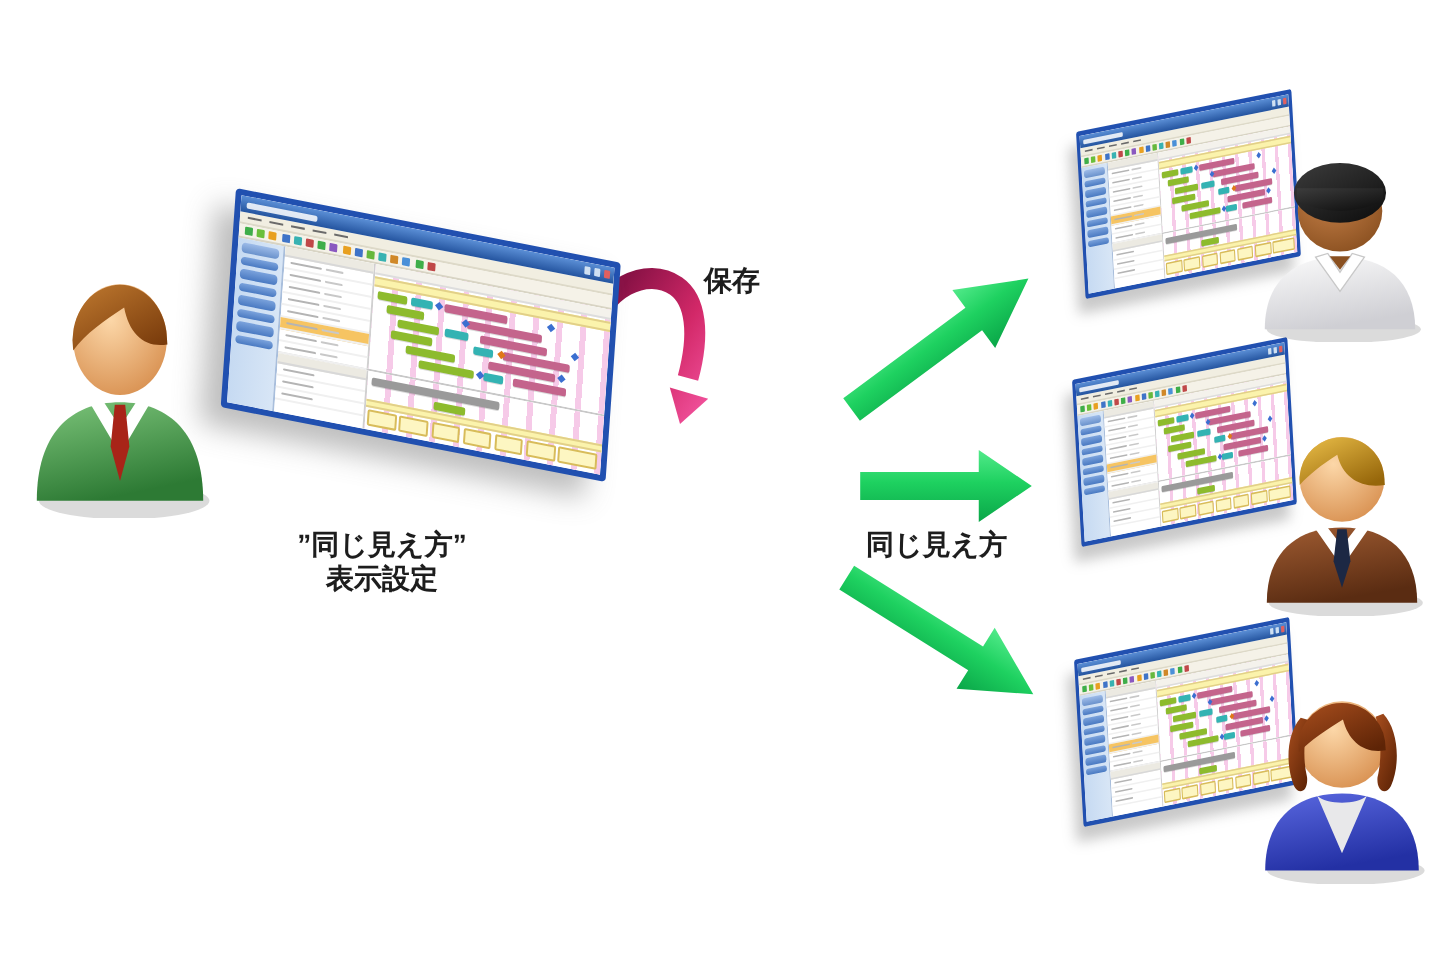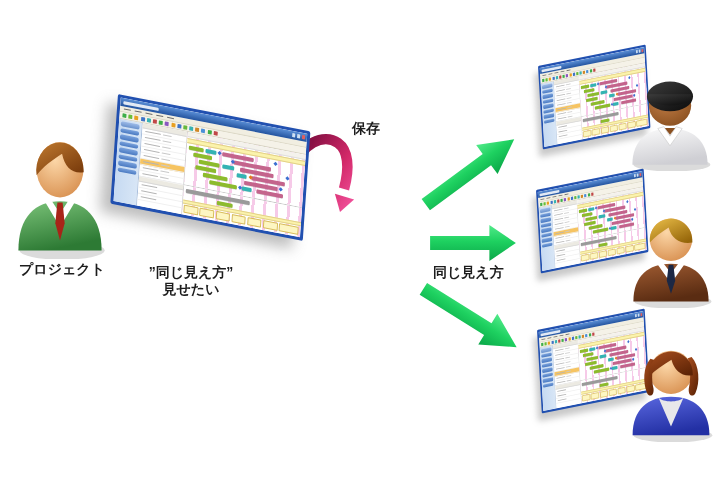--- a/index.html
+++ b/index.html
@@ -95,21 +95,20 @@
         </linearGradient>
     </defs>
     <ellipse cx="52" cy="97" rx="41" ry="7.5" fill="rgba(90,90,90,0.22)"></ellipse>
     <path d="M10,97 C10,70 26,57 50,57 C74,57 90,70 90,97 Z" fill="url(#p-manager-jack)"></path>
     <path d="M36,58 L50,78 L64,58 L58.5,56 L50,67 L41.5,56 Z" fill="#ffffff"></path>
       <path d="M47.5,58 L52.5,58 L54.5,75 L50,89 L45.5,75 Z" fill="#a82418"></path>
     <circle cx="50" cy="31.5" r="22.5" fill="url(#p-manager-skin)"></circle>
     <path d="M27.5,36 A22.5,22.5 0 0 1 72.3,28 L72.8,33.5 C62,35 54.5,29.5 52,18.5 C43,23.5 33.5,29 27.5,36 Z" fill="url(#p-manager-hair)"></path>
     </svg>
   <div class="lbl" style="left:6px;top:261px;width:112px;">
-    <div>プロジェクト</div>
   </div>
 
   <div class="gantt-shot shot-main" id="shot-main" style="--frame: #2150b0; --tb1: #5b8fd6; --tb2: #24549f; --band: #fbf3ac; --stripe: #f6cae8; --hl: #f6c462;">
       <div class="g-titlebar">
         <div class="g-tb-text"></div>
         <div class="g-tb-btns">
           <div class="g-tb-btn" style="background: rgb(207, 224, 242);"></div>
           <div class="g-tb-btn" style="background: rgb(207, 224, 242);"></div>
           <div class="g-tb-btn" style="background: rgb(224, 96, 96);"></div>
         </div>
@@ -239,35 +238,35 @@
               <div class="g-ybox" style="left: 55%; width: 12%;"></div>
               <div class="g-ybox" style="left: 68.5%; width: 12%;"></div>
               <div class="g-ybox" style="left: 82%; width: 16%;"></div>
             </div>
           </div>
         </div>
       </div>
     </div>
   <div class="lbl" style="left:138px;top:264px;width:106px;">
     <div>”同じ見え方”</div>
-    <div>見せたい</div>
+    <div>表示設定</div>
   </div>
 
   <svg id="save-arrow" width="120" height="120" viewBox="0 0 120 120">
     <defs>
       <linearGradient id="pinkGrad" gradientUnits="userSpaceOnUse" x1="14" y1="55" x2="70" y2="92">
         <stop class="pk-stop-a" offset="0" stop-color="#8a1246"></stop>
         <stop class="pk-stop-b" offset="0.55" stop-color="#d22868"></stop>
         <stop class="pk-stop-c" offset="1" stop-color="#f0509a"></stop>
       </linearGradient>
     </defs>
     <path d="M 14 55 C 20 28 44 18 58 28 C 68 35 70 52 64 74" fill="none" stroke="url(#pinkGrad)" stroke-width="10.5"></path>
     <polygon points="60,97 74.1,84.4 54.9,78.8" fill="url(#pinkGrad)"></polygon>
   </svg>
-  <div class="lbl" style="left:352px;top:120px;">保存</div>
+  <div class="lbl" style="left:352px;top:132px;">保存</div>
 
 
   <svg class="share-arrow" id="arrow-top" width="110" height="44" viewBox="0 0 110 44">
     <defs>
         <linearGradient id="ga1" x1="0" y1="0" x2="0" y2="1">
       <stop class="ga-stop-top" offset="0" stop-color="#52ea8a"></stop>
           <stop class="ga-stop-mid" offset="0.45" stop-color="#1ed160"></stop>
           <stop class="ga-stop-bot" offset="1" stop-color="#0aa648"></stop>
     </linearGradient>
       </defs>

